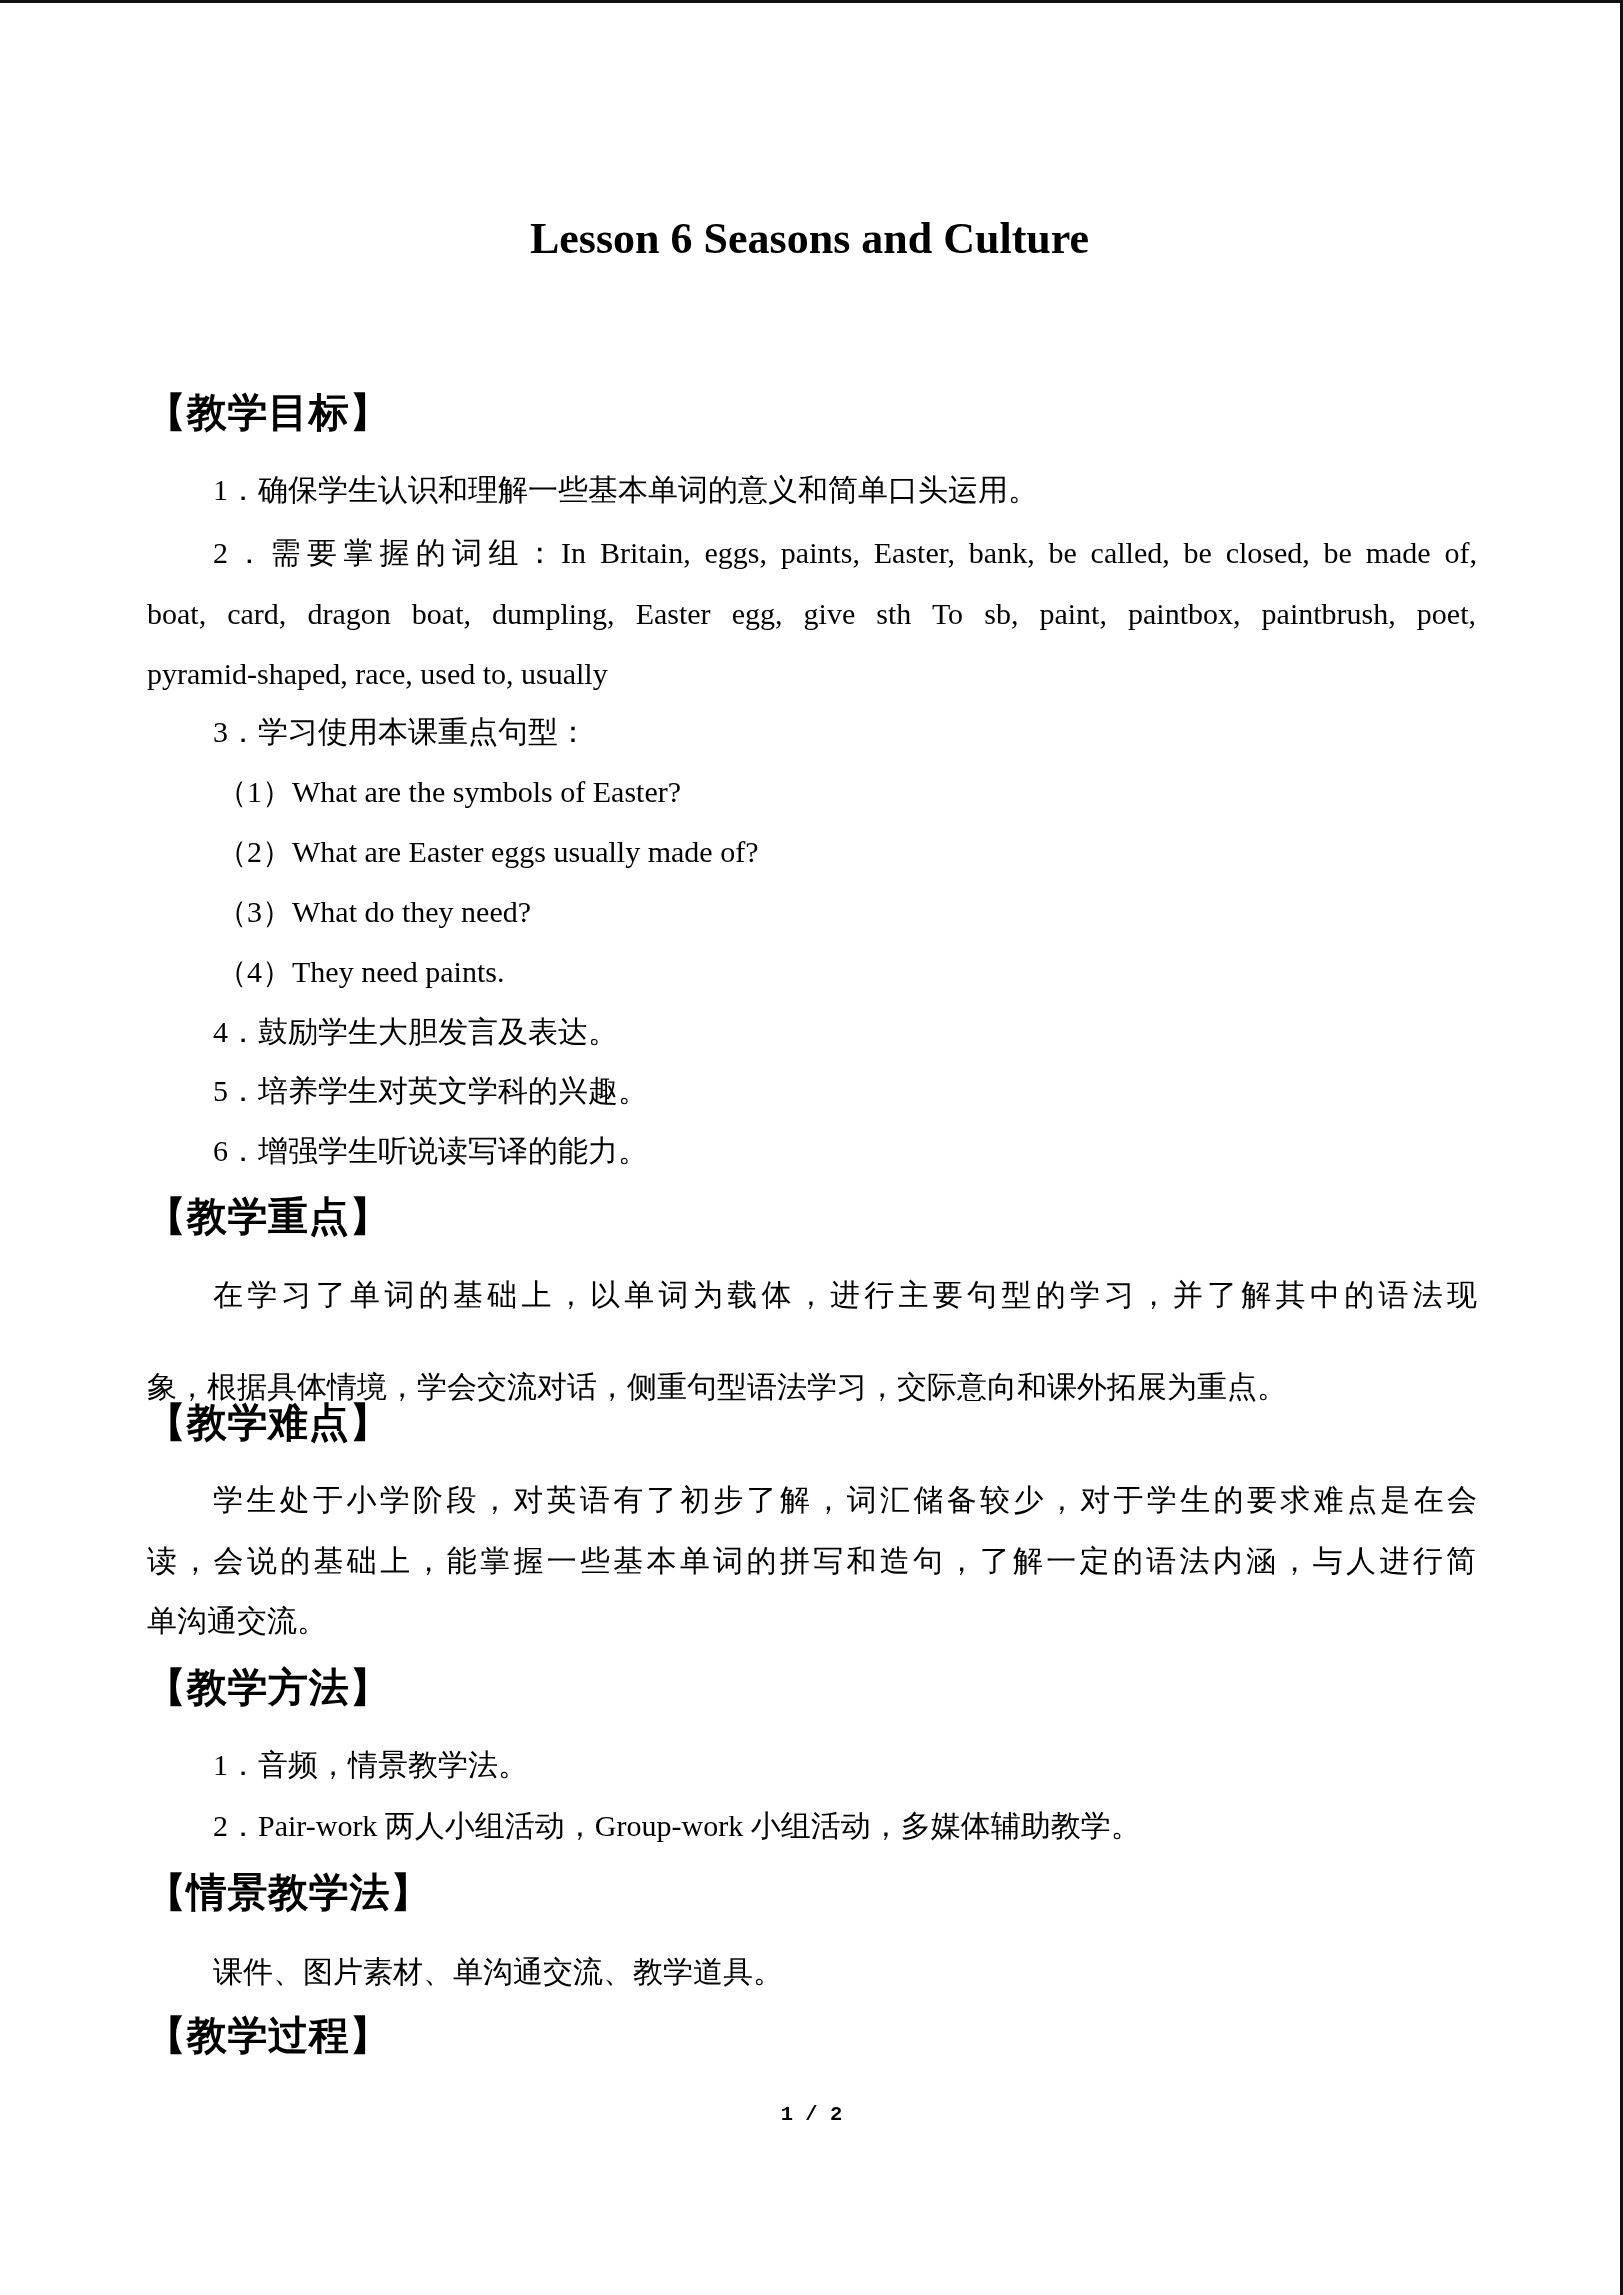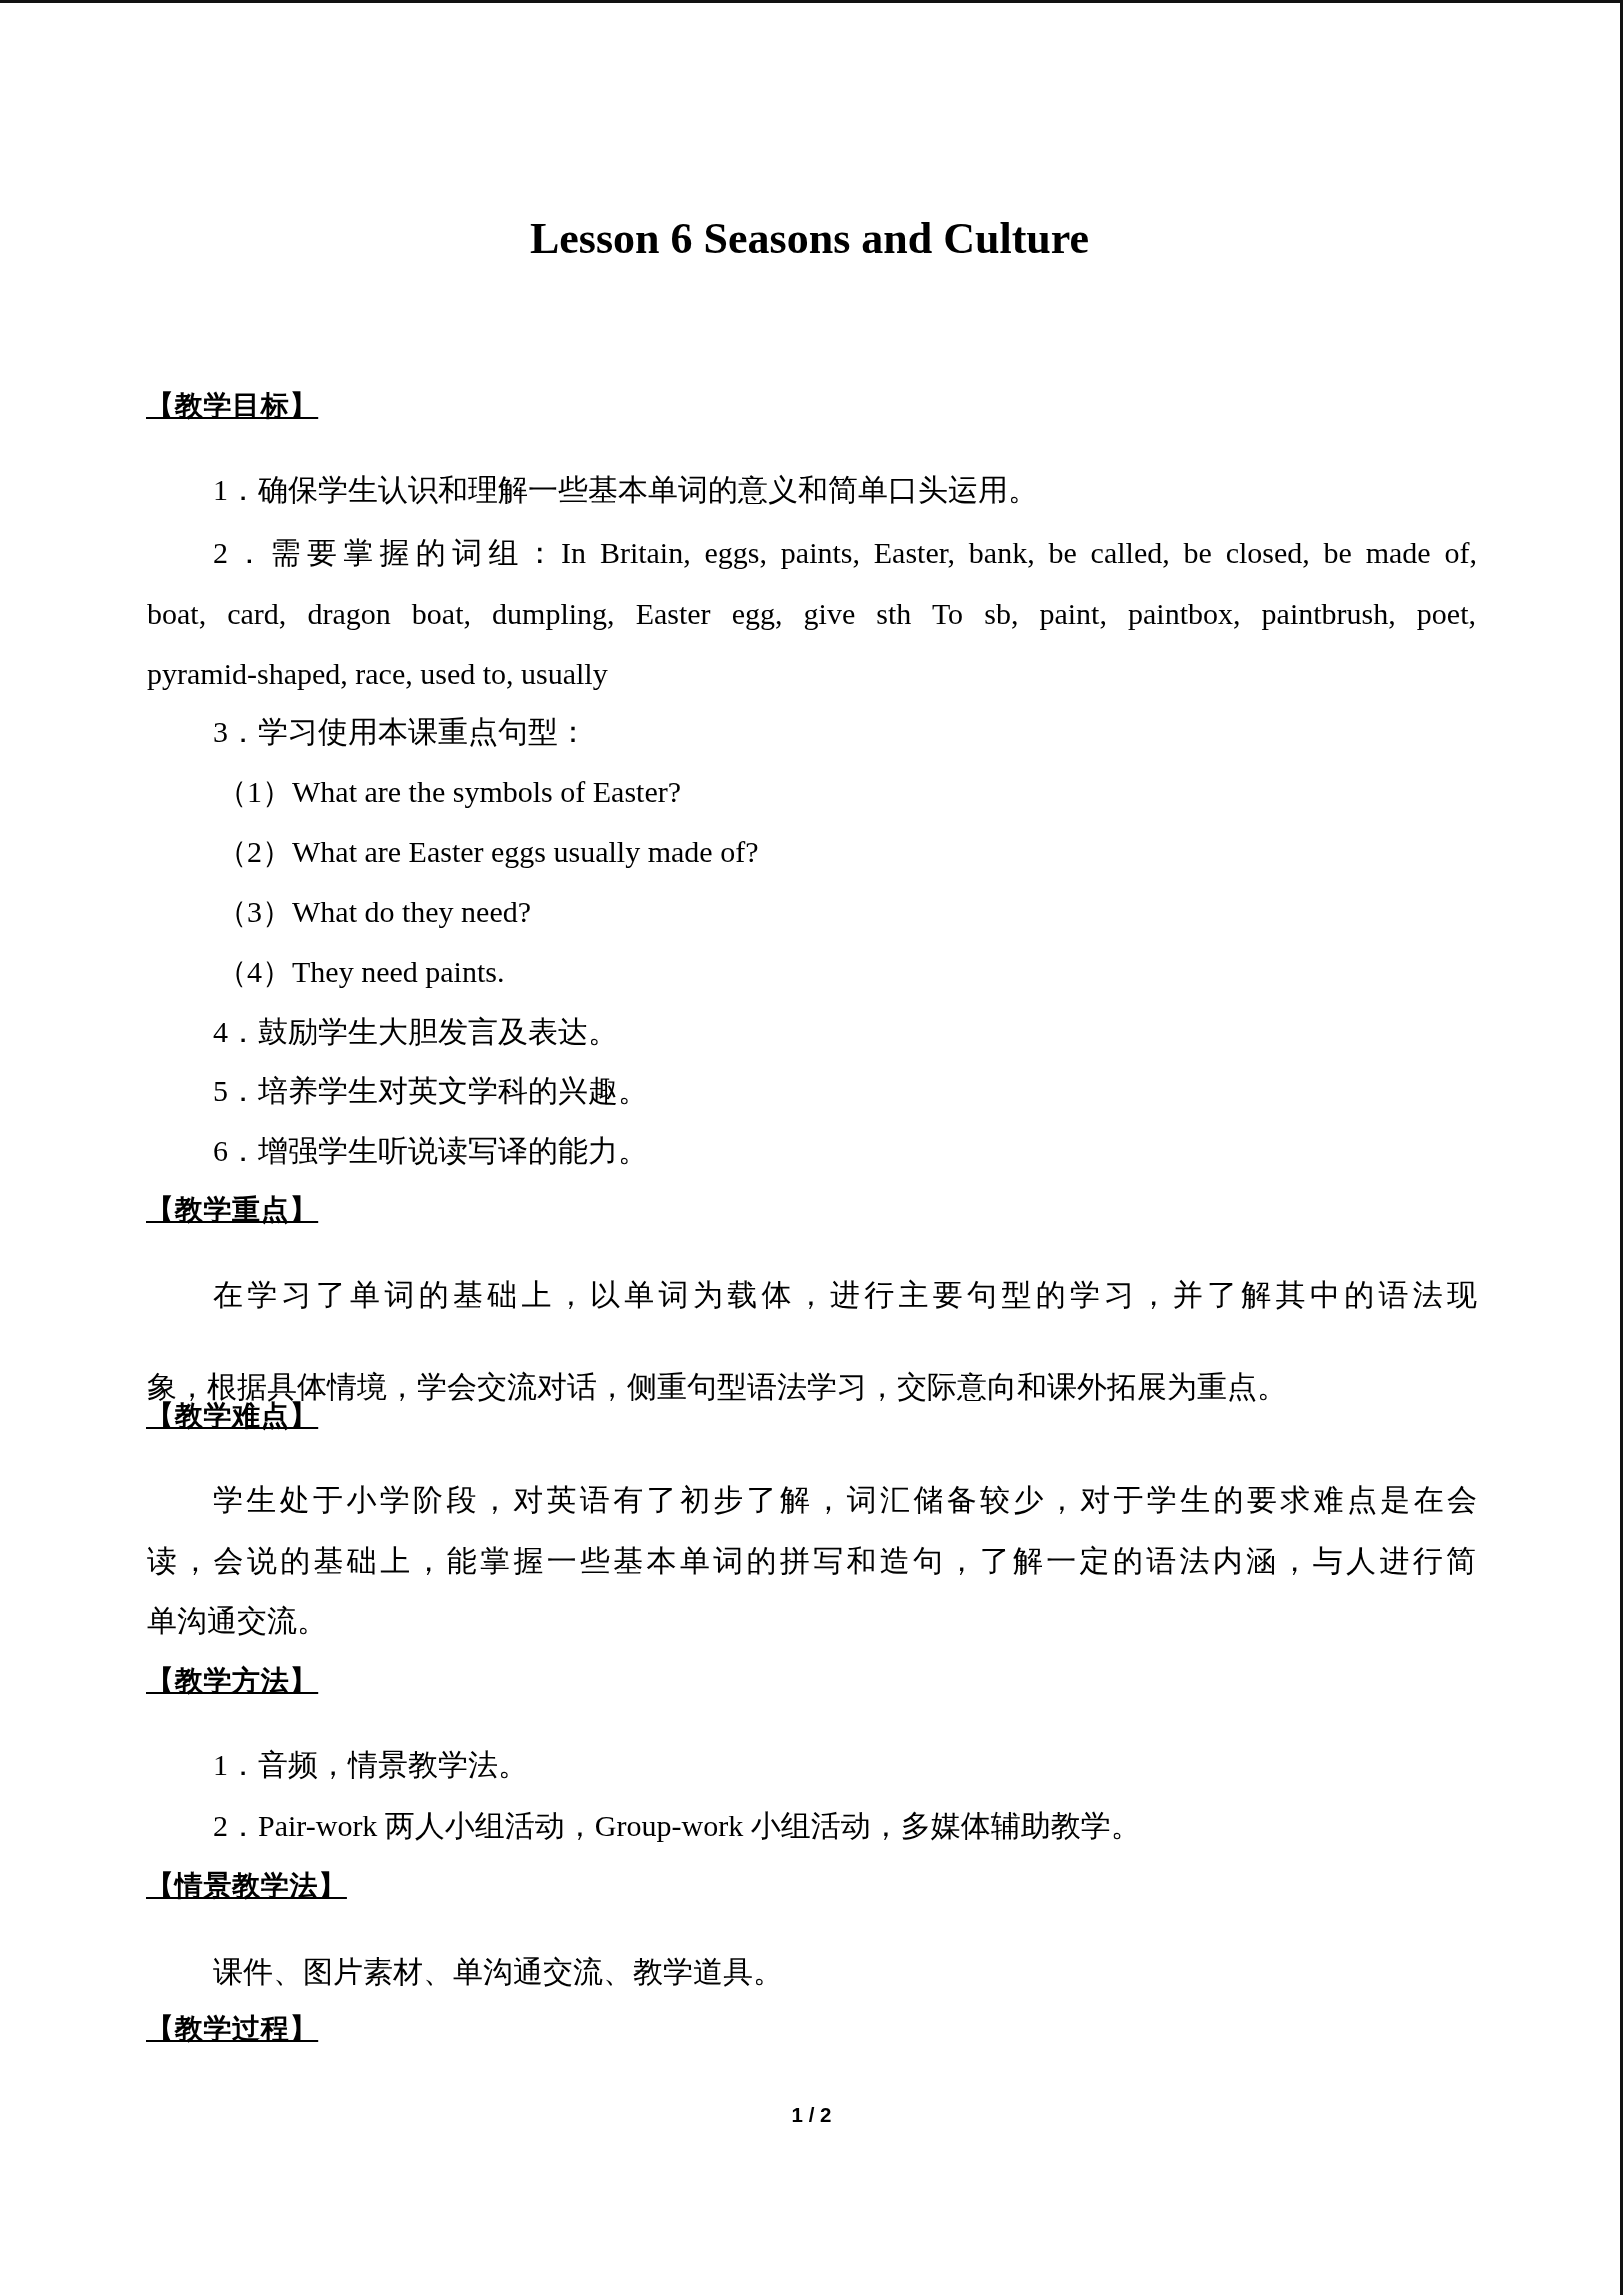--- a/index.html
+++ b/index.html
@@ -38,23 +38,22 @@
       text-align: center;
       font-family: "Liberation Serif", "DejaVu Serif", serif;
       font-weight: bold;
       font-size: 44px;
       transform: translateX(-2px);
     }
     .heading {
       left: 146px;
       font-family: "DejaVu Sans", "Liberation Sans", sans-serif;
       font-weight: bold;
-      font-size: 28px;
+      font-size: 40px;
       letter-spacing: 0.7px;
-      text-decoration: underline;
     }
     .body {
       font-size: 30px;
       font-family: "Liberation Serif", "DejaVu Serif", serif;
     }
     .indent { left: 213px; }
     .indent-sub { left: 217px; }
     .flush { left: 147px; }
     .justify {
       left: 147px;
@@ -67,21 +66,21 @@
       left: 213px;
       width: 1264px;
       text-align: justify;
       text-align-last: justify;
       white-space: normal;
     }
     .page-number {
       left: 0;
       width: 1623px;
       text-align: center;
-      font-family: Liberation Sans, sans-serif;
+      font-family: Liberation Mono, monospace;
       font-weight: bold;
       font-size: 20.5px;
     }
   </style>
 </head>
 <body>
 
 <div class="page-border-top"></div>
 <div class="page-border-right"></div>
 

